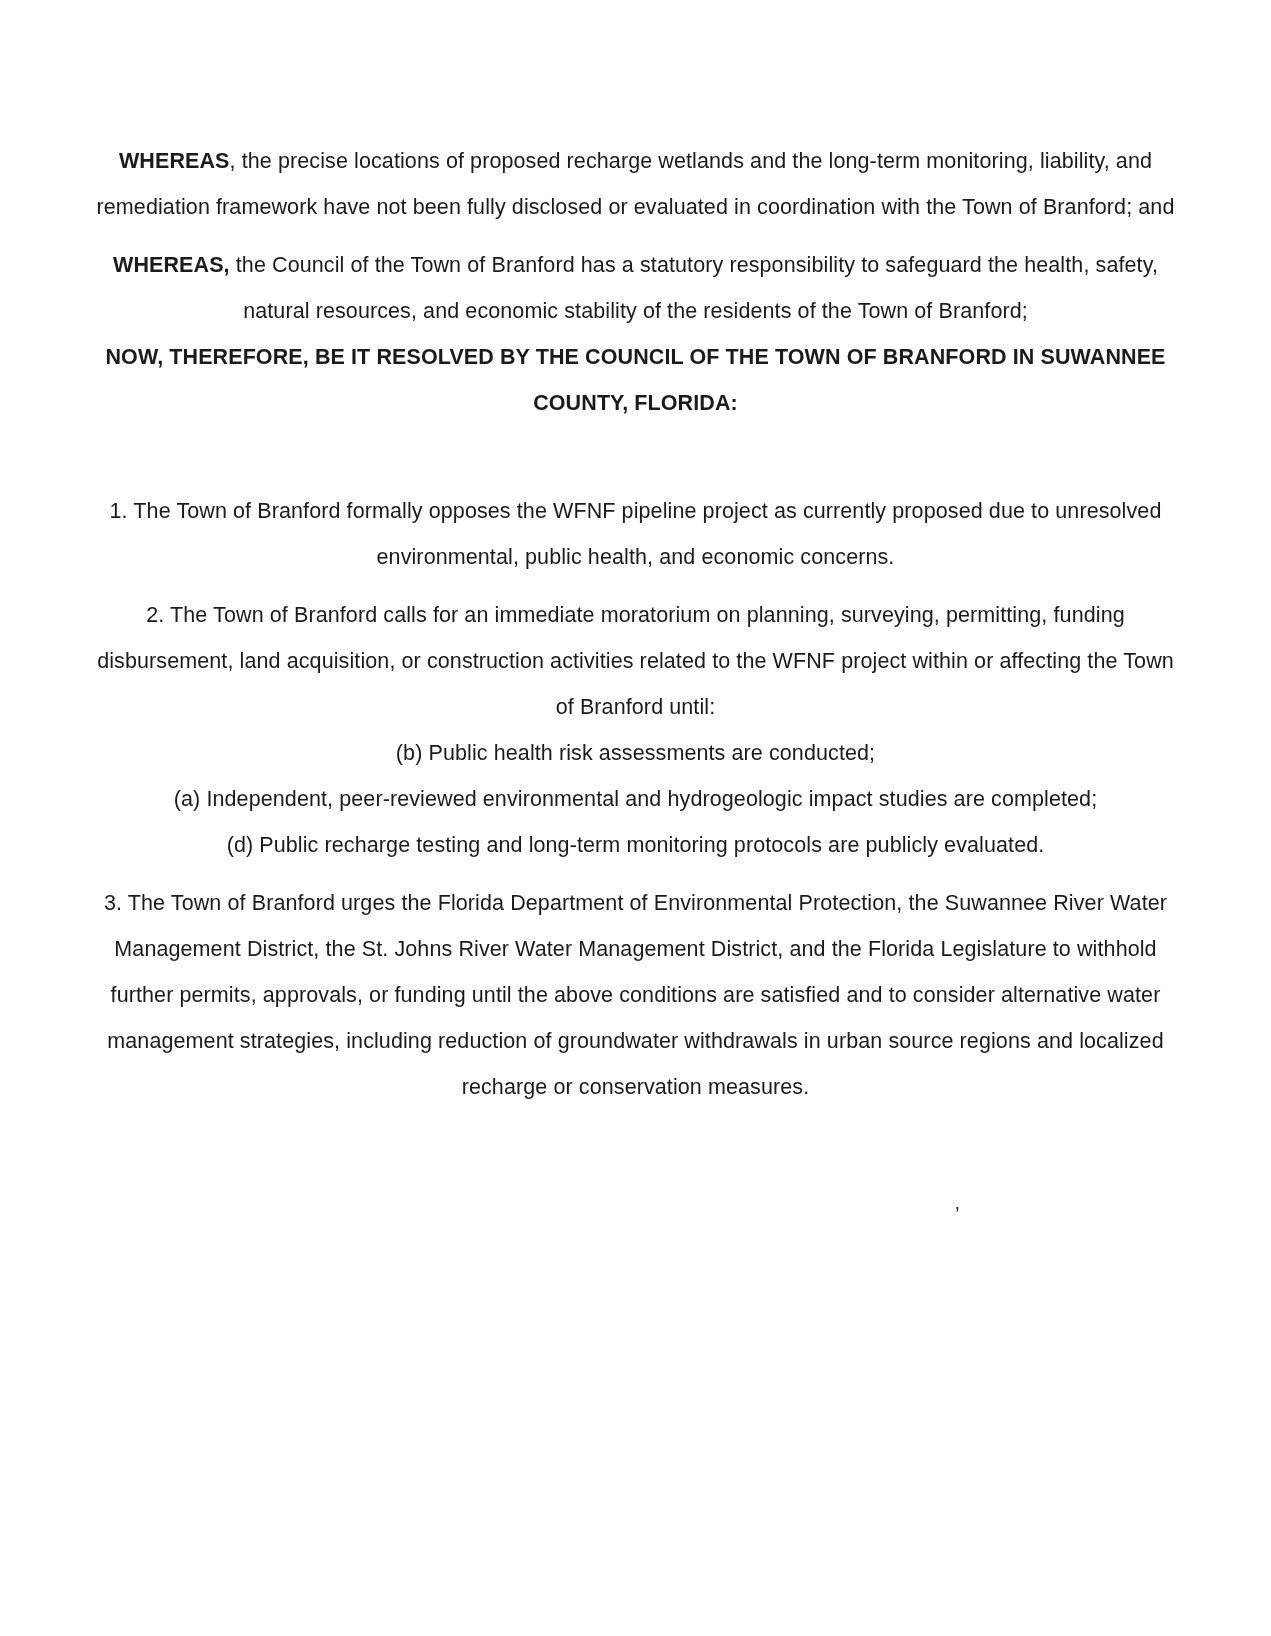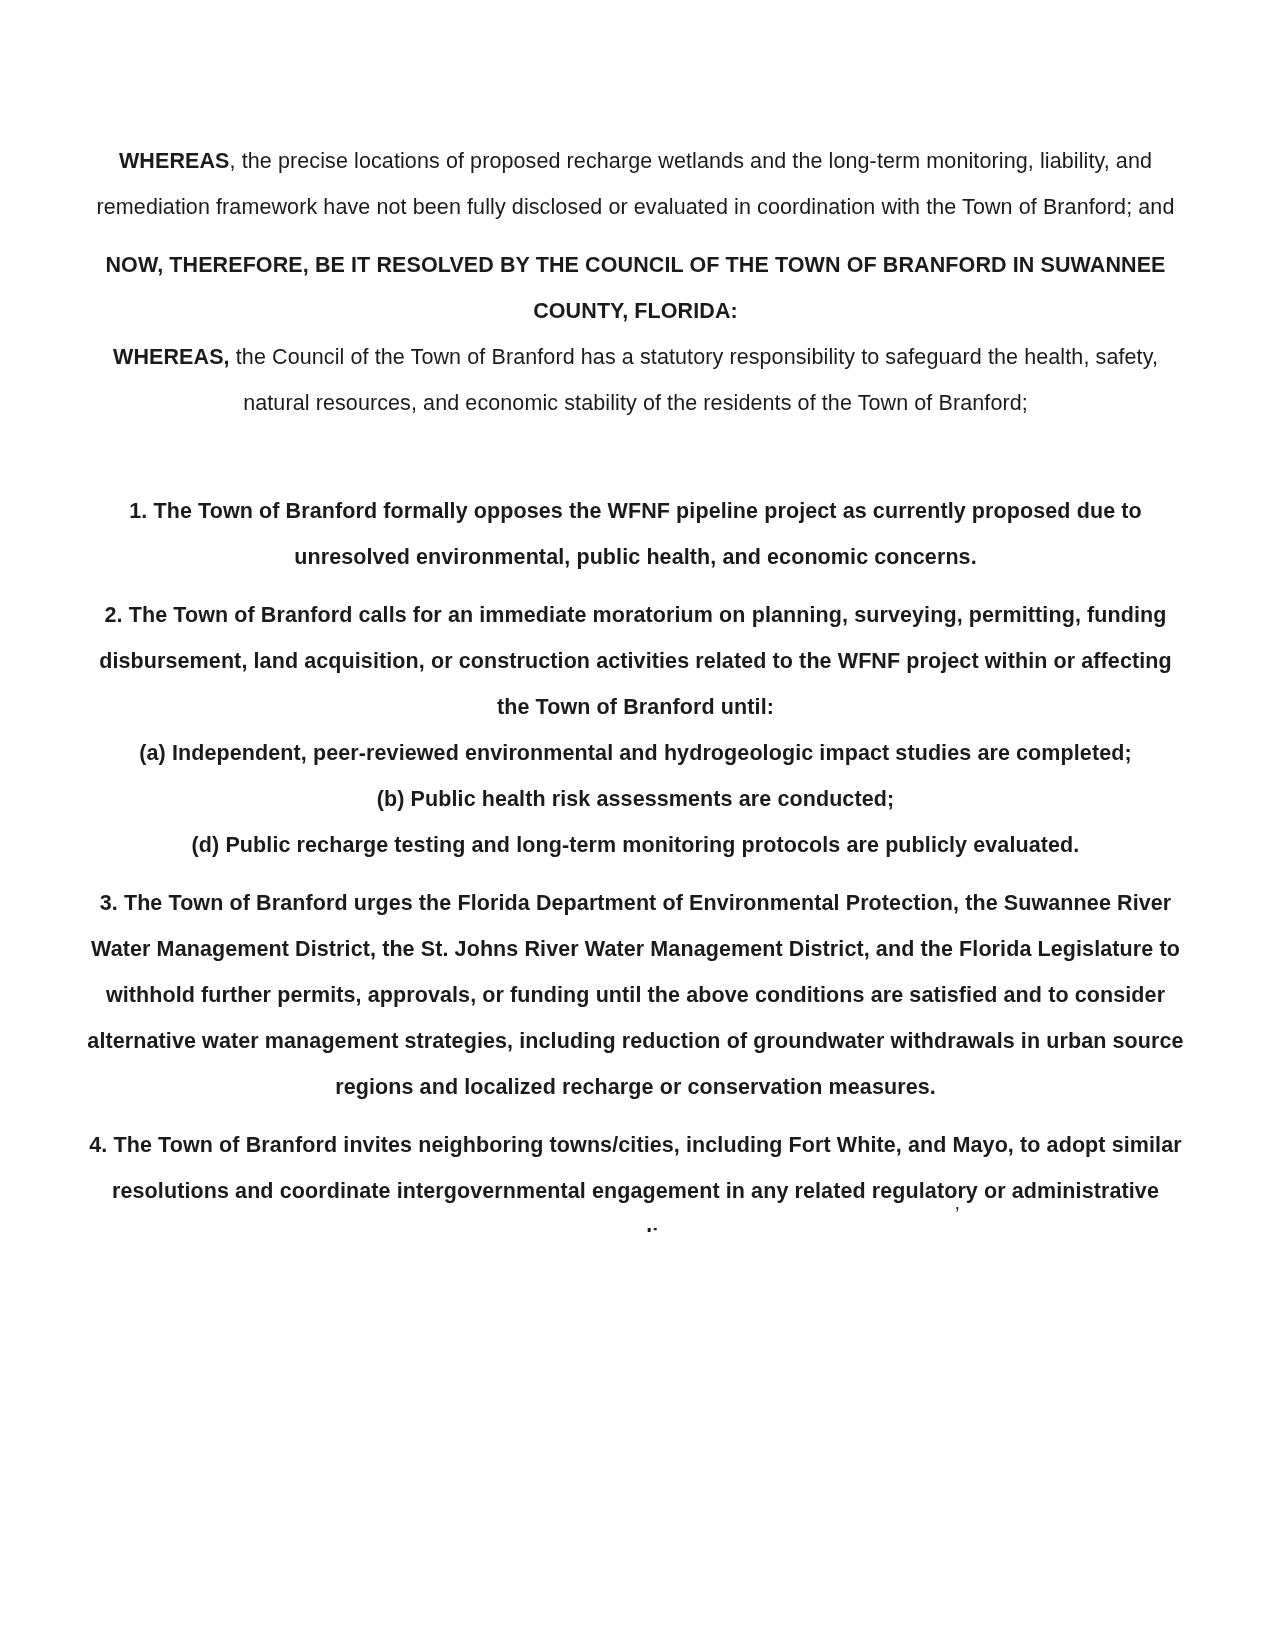--- a/index.html
+++ b/index.html
@@ -28,21 +28,20 @@
     font-size: 21.5px;
     line-height: 46px;
     margin: 0 0 12px 0;
     letter-spacing: 0.1px;
   }
   .para b { font-weight: 700; }
   .para.tight { margin-bottom: 0; }
   .para.bold-all { font-weight: 700; }
   .resolutions {
     margin-top: 62px;
-    font-weight: bold;
   }
   .subitem {
     margin-bottom: 0;
   }
   .subitems-block {
     margin-bottom: 12px;
   }
   .stray-mark {
     position: absolute;
     left: 955px;
@@ -62,38 +61,37 @@
   }
 </style>
 </head>
 <body>
 
 <div class="page">
   <div class="content">
 
     <p class="para"><b>WHEREAS</b><span>, the precise locations of proposed recharge wetlands and the long-term monitoring, liability, and remediation framework have not been fully disclosed or evaluated in coordination with the Town of Branford; and</span></p>
 
+    <p class="para tight"><b>WHEREAS,</b><span> the Council of the Town of Branford has a statutory responsibility to safeguard the health, safety, natural resources, and economic stability of the residents of the Town of Branford;</span></p>
+
     <p class="para bold-all tight">NOW, THEREFORE, BE IT RESOLVED BY THE COUNCIL OF THE TOWN OF BRANFORD IN SUWANNEE COUNTY, FLORIDA:</p>
-
-    <p class="para tight"><b>WHEREAS,</b><span> the Council of the Town of Branford has a statutory responsibility to safeguard the health, safety, natural resources, and economic stability of the residents of the Town of Branford;</span></p>
 
     <div class="resolutions">
 
       <p class="para"><span>1.</span><span> The Town of Branford formally opposes the WFNF pipeline project as currently proposed due to unresolved environmental, public health, and economic concerns.</span></p>
 
       <p class="para tight"><span>2.</span><span> The Town of Branford calls for an immediate moratorium on planning, surveying, permitting, funding disbursement, land acquisition, or construction activities related to the WFNF project within or affecting the Town of Branford until:</span></p>
 
       <div class="subitems-block">
+        <p class="para subitem"><span>(b)</span><span> Public health risk assessments are conducted;</span></p>
         <p class="para subitem"><span>(a)</span><span> Independent, peer-reviewed environmental and hydrogeologic impact studies are completed;</span></p>
-        <p class="para subitem"><span>(b)</span><span> Public health risk assessments are conducted;</span></p>
         <p class="para subitem"><span>(d)</span><span> Public recharge testing and long-term monitoring protocols are publicly evaluated.</span></p>
       </div>
 
       <p class="para"><span>3.</span><span> The Town of Branford urges the Florida Department of Environmental Protection, the Suwannee River Water Management District, the St. Johns River Water Management District, and the Florida Legislature to withhold further permits, approvals, or funding until the above conditions are satisfied and to consider alternative water management strategies, including reduction of groundwater withdrawals in urban source regions and localized recharge or conservation measures.</span></p>
 
-      <p class="para"><span>4.</span><span> The Town of Branford invites neighboring towns/cities, including Fort White, and Mayo, to adopt similar resolutions and coordinate intergovernmental engagement in any related regulatory or administrative proceedings.</span></p>
 
     </div>
   </div>
 
   <span class="stray-mark">’</span>
   <span class="speck"></span>
 </div>
 
 </body></html>

